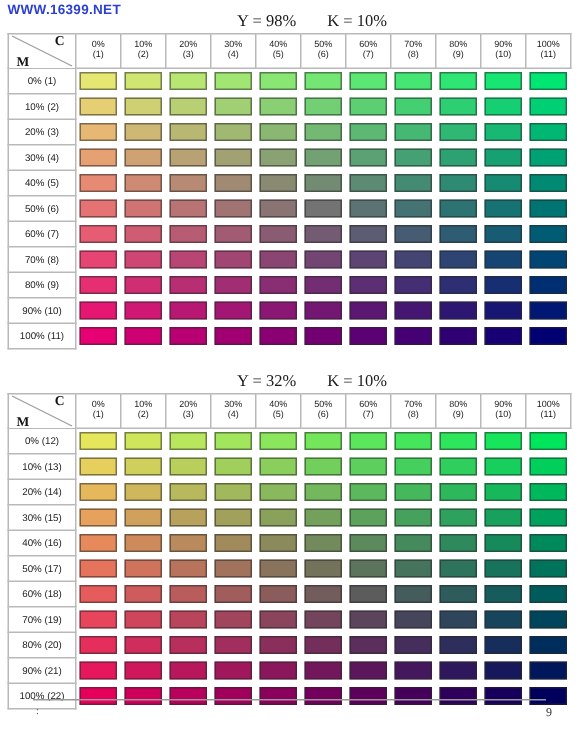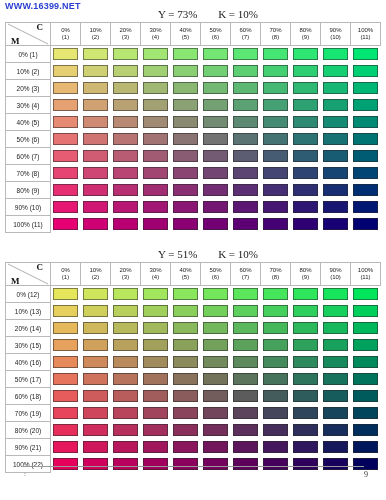--- a/index.html
+++ b/index.html
@@ -163,21 +163,21 @@
 </style>
 </head>
 <body>
 
 <div class="page">
 
   <div class="watermark">WWW.16399.NET</div>
 
   <div class="chart-block" id="block-0">
     <div class="chart-title">
-      <span>Y = 73%</span>
+      <span>Y = 98%</span>
       <span class="t-k">K = 10%</span>
     </div>
     <table class="grid">
       <tbody>
           <tr>
             <th class="corner-cell">
               <svg class="diag" viewBox="0 0 44 22" preserveAspectRatio="none">
                 <line x1="2" y1="1" x2="42" y2="21" stroke="#9a9a9a" stroke-width="0.8"></line>
               </svg>
               <span class="lbl-c">C</span>
@@ -623,21 +623,21 @@
             <td class="swatch-cell">
               <div class="swatch" title="C100 M100 Y50 K10" style="background: rgb(0, 0, 115);"></div>
             </td>
           </tr>
         </tbody>
     </table>
   </div>
 
   <div class="chart-block" id="block-1">
     <div class="chart-title">
-      <span>Y = 51%</span>
+      <span>Y = 32%</span>
       <span class="t-k">K = 10%</span>
     </div>
     <table class="grid">
       <tbody>
           <tr>
             <th class="corner-cell">
               <svg class="diag" viewBox="0 0 44 22" preserveAspectRatio="none">
                 <line x1="2" y1="1" x2="42" y2="21" stroke="#9a9a9a" stroke-width="0.8"></line>
               </svg>
               <span class="lbl-c">C</span>

